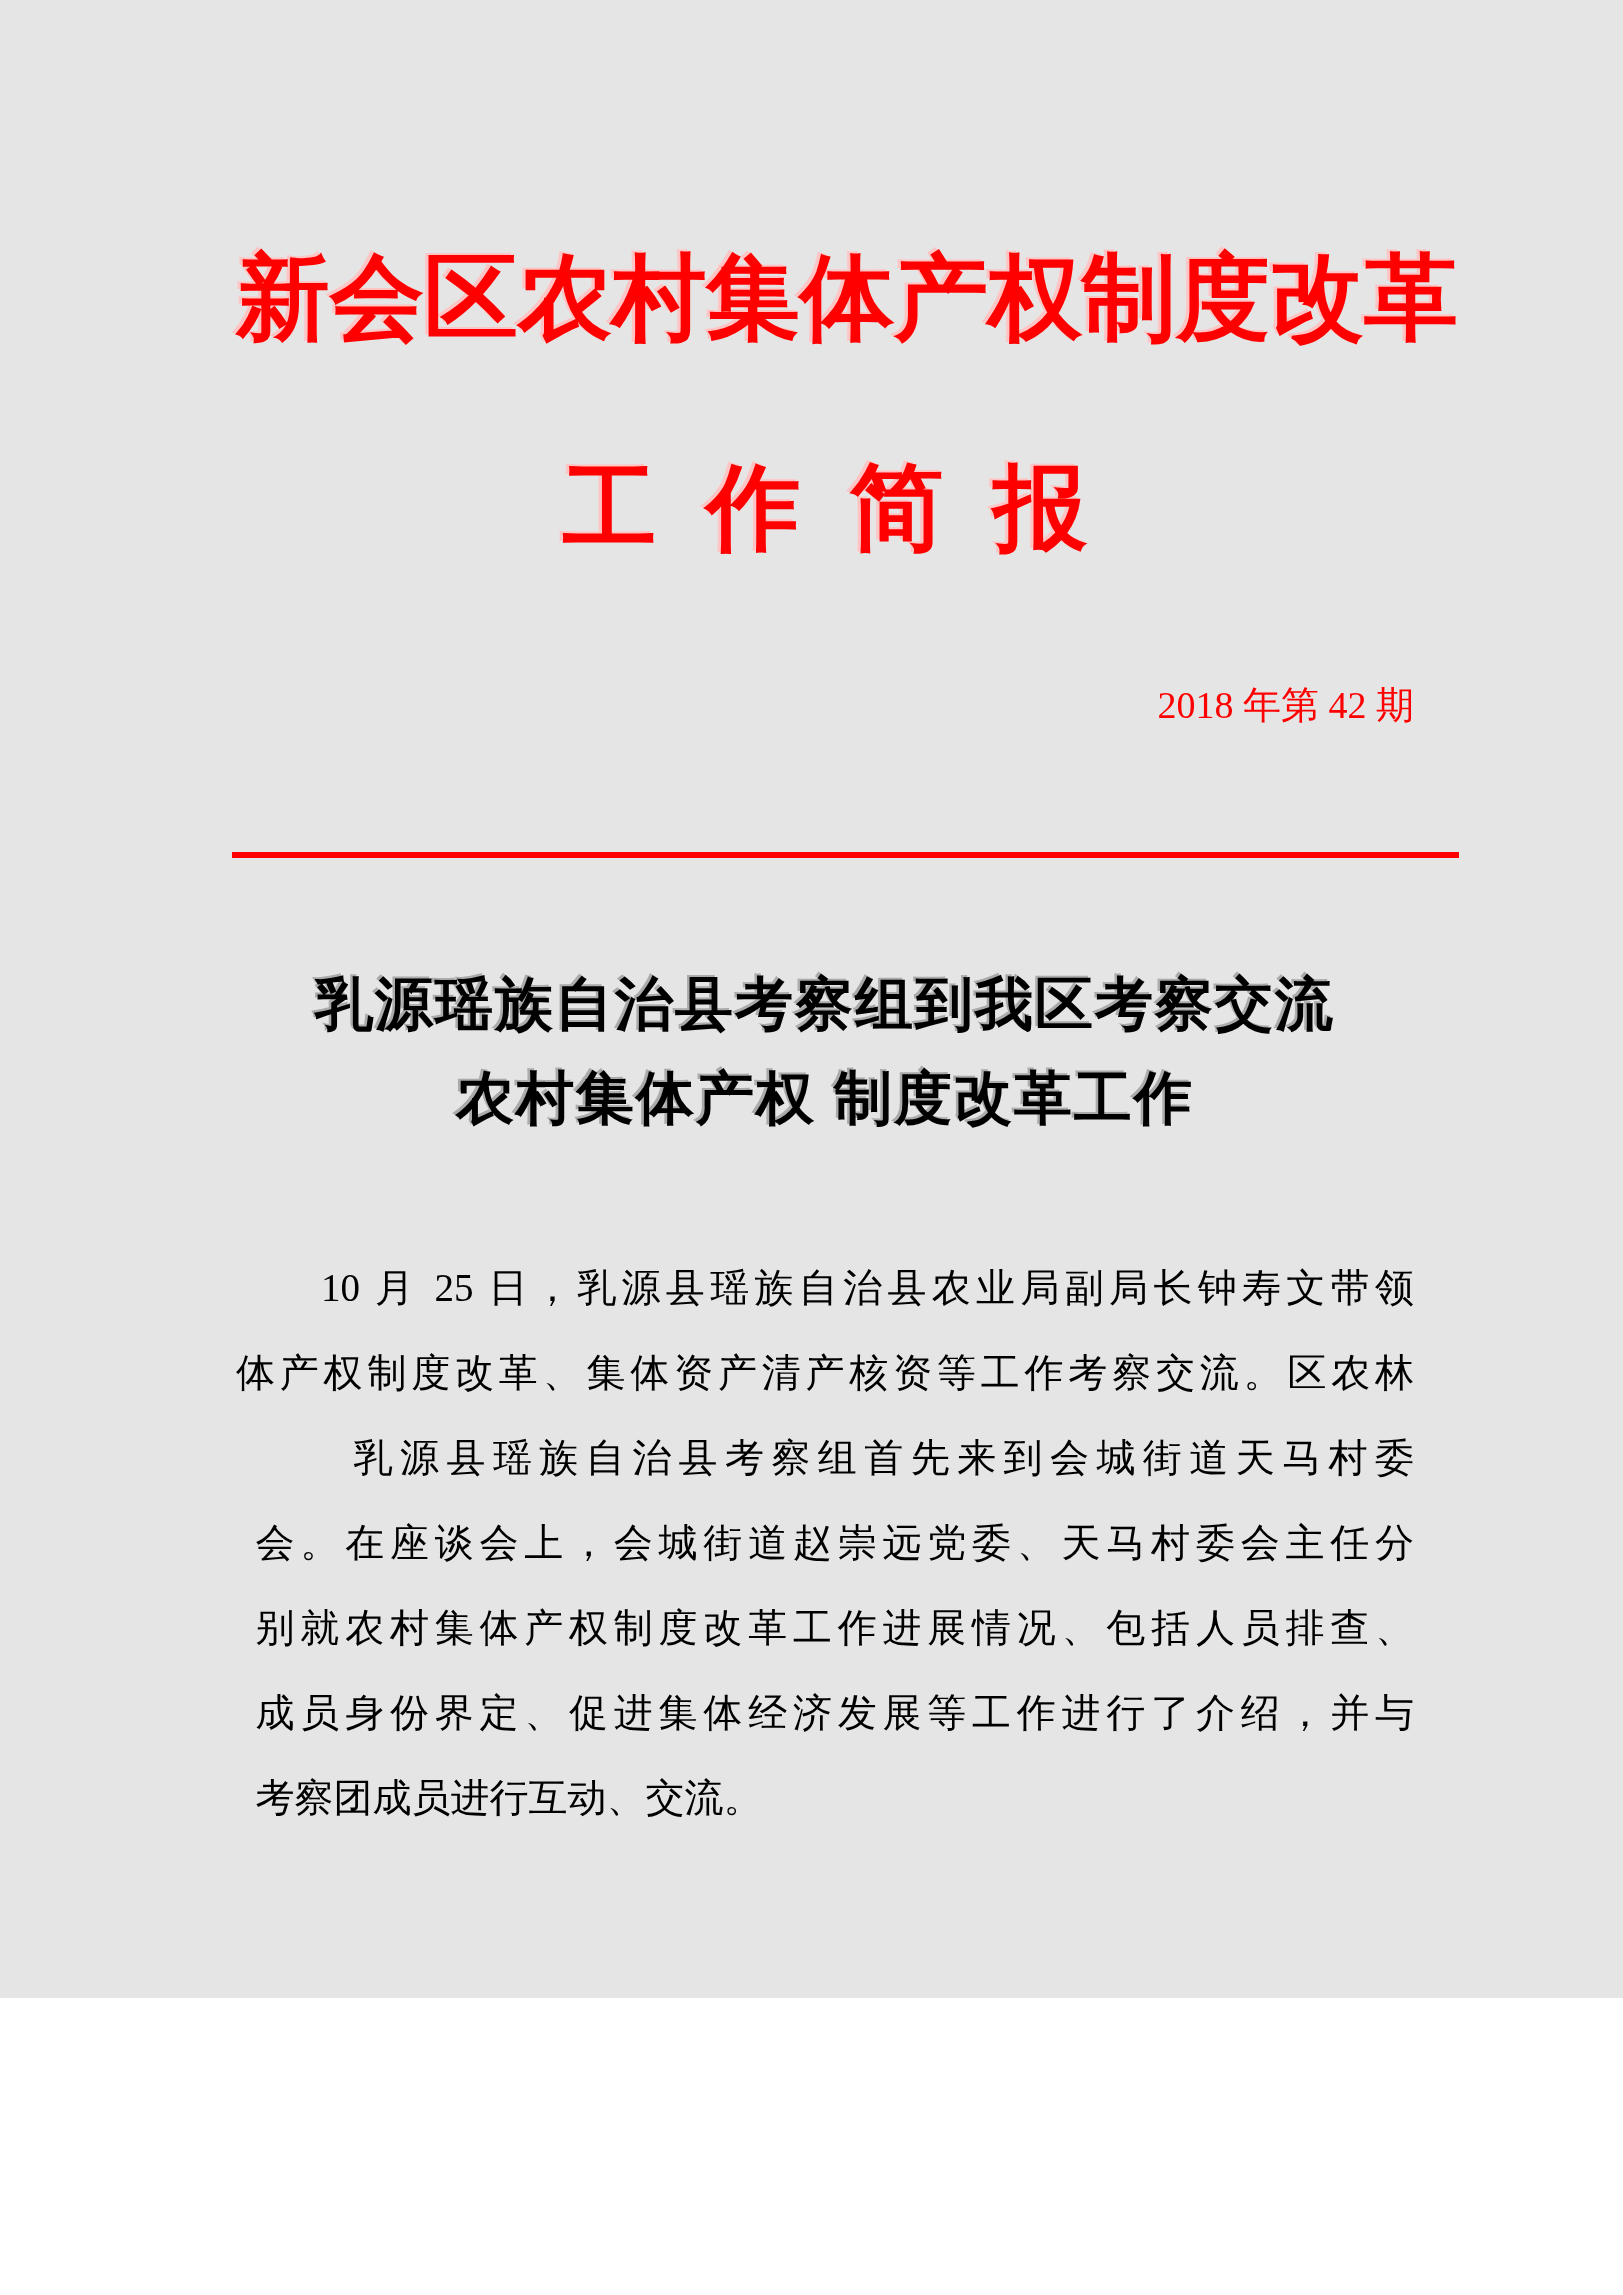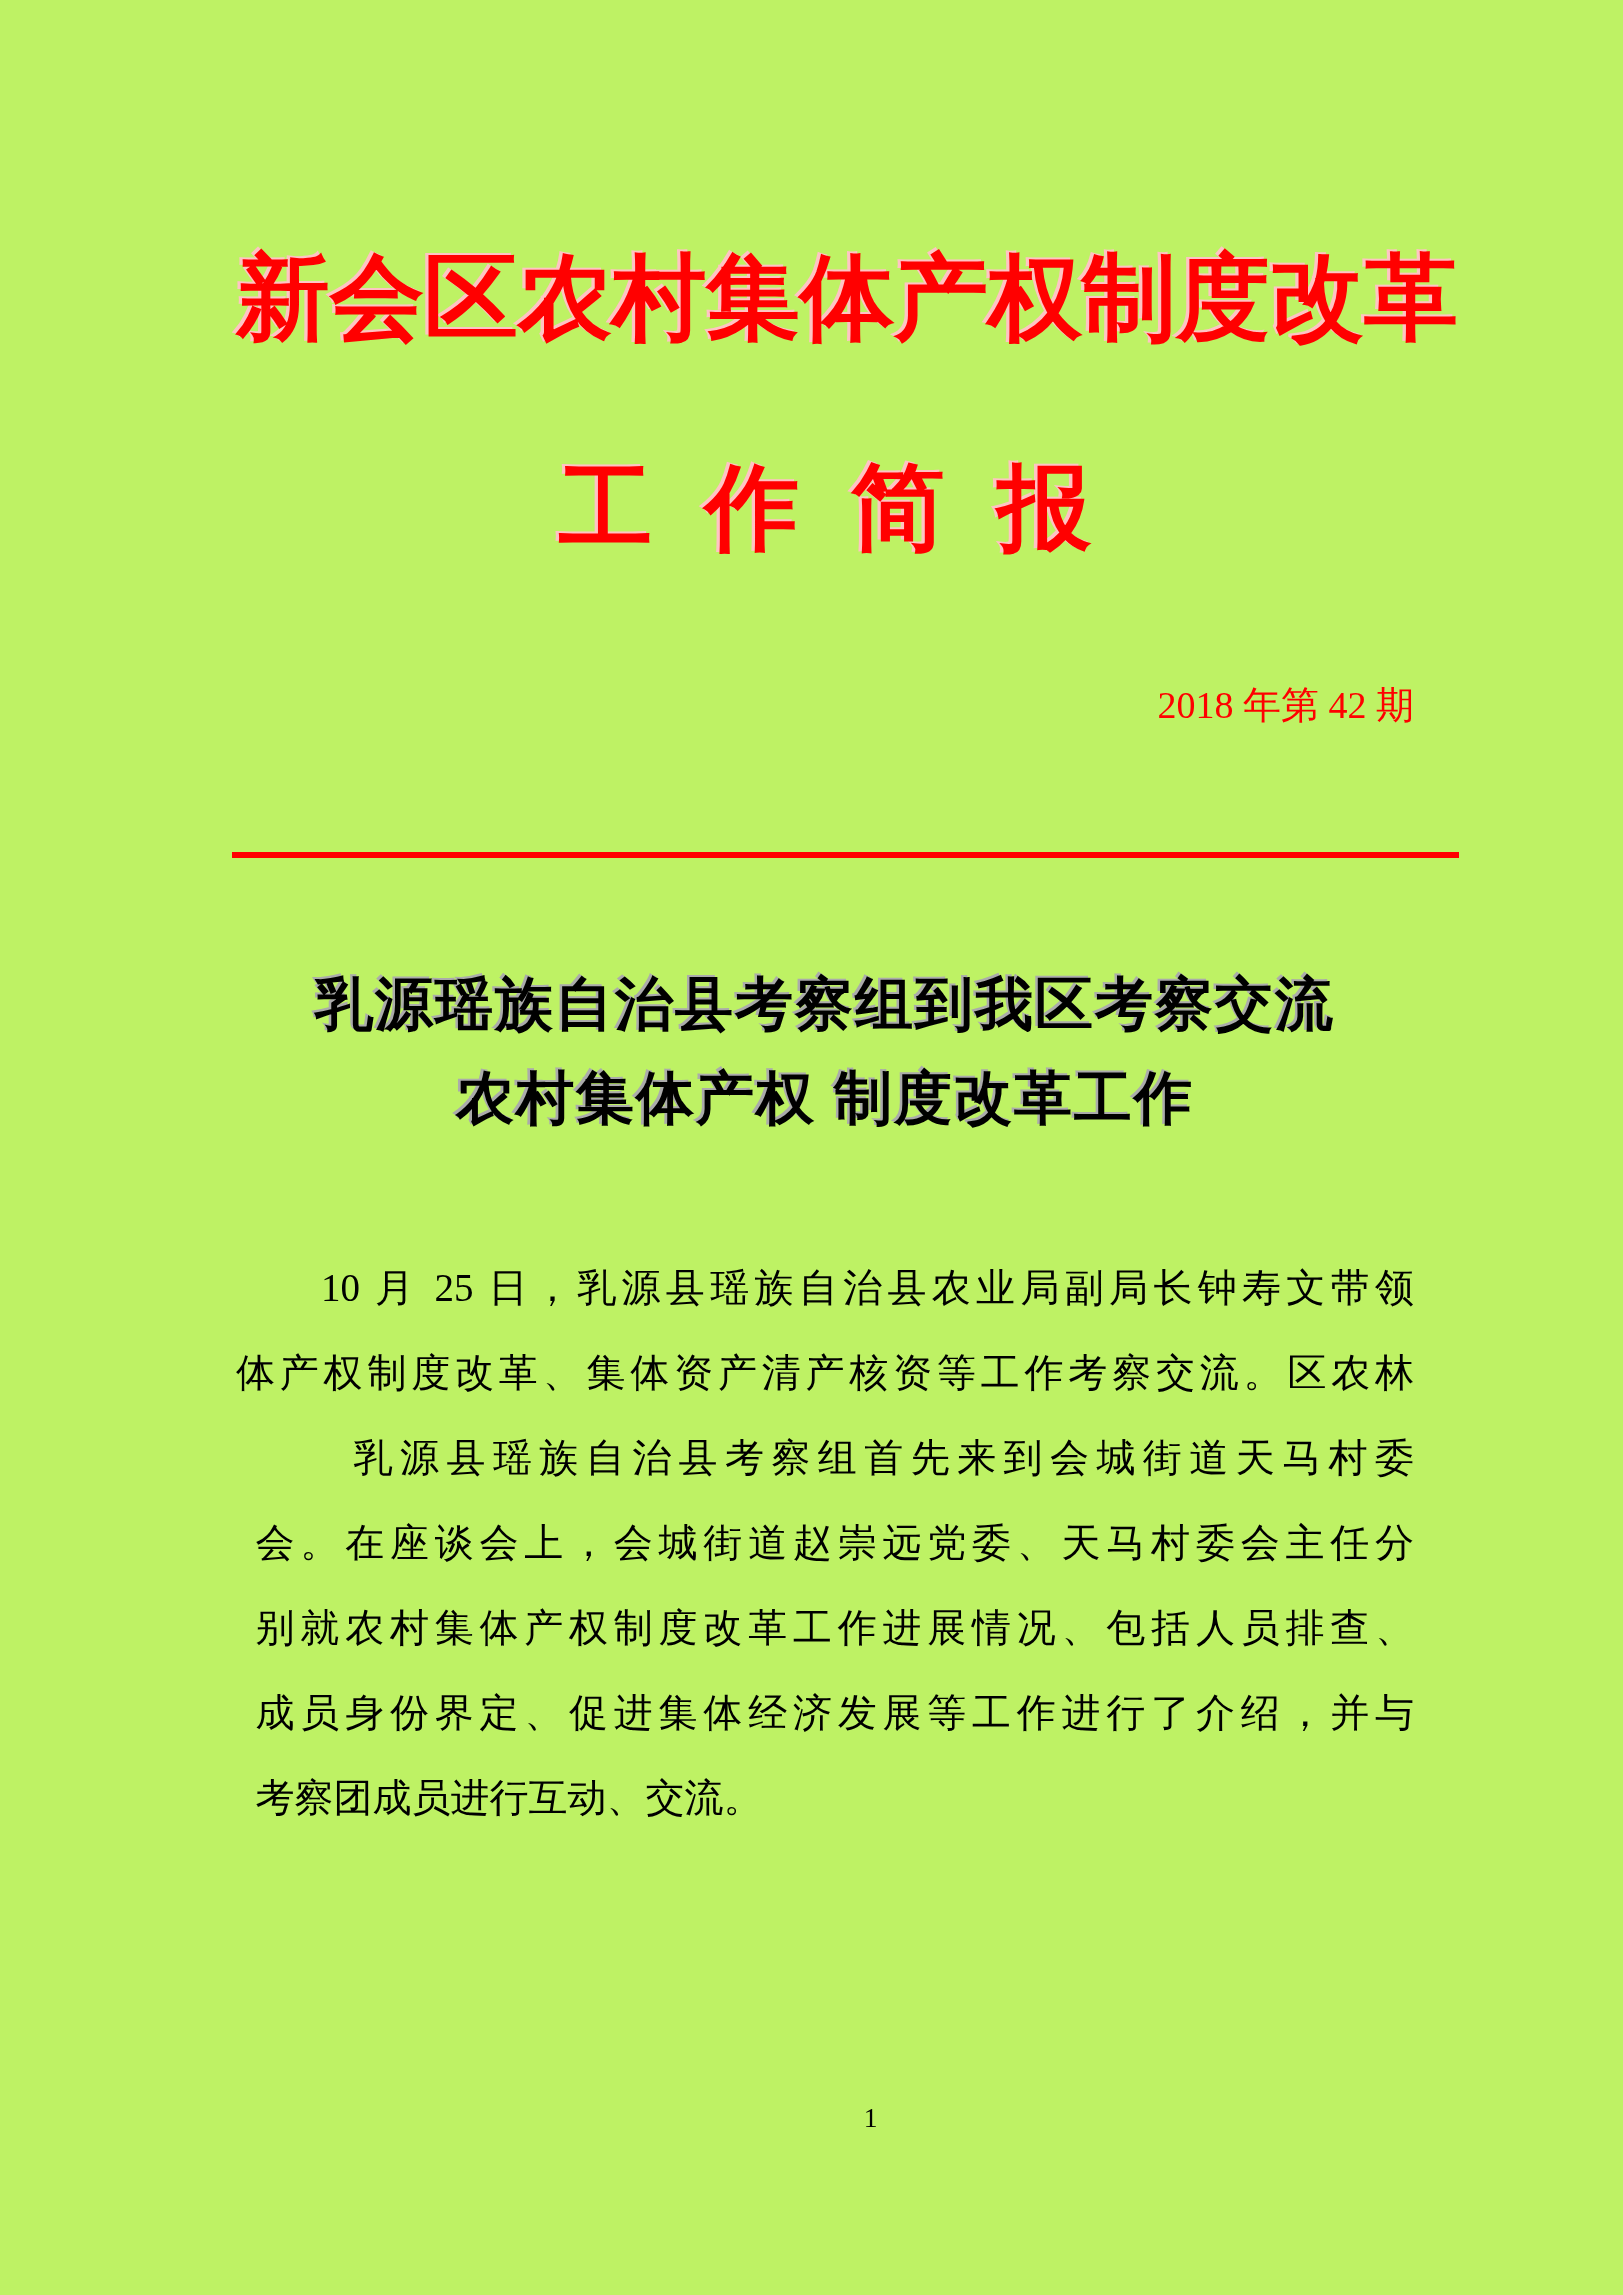--- a/index.html
+++ b/index.html
@@ -3,22 +3,22 @@
 <meta charset="utf-8">
 <style>
   html, body {
     margin: 0;
     padding: 0;
     background: #ffffff;
   }
   .page {
     position: relative;
     width: 1623px;
-    height: 2295px;
-    background: #bef264;
+    height: 1998px;
+    background: #e5e5e5;
     overflow: hidden;
     font-family: "Liberation Serif", "DejaVu Serif", serif;
     color: #000000;
   }
 
   
   .title1 {
     position: absolute;
     left: 236px;
     top: 242px;
@@ -32,21 +32,21 @@
     letter-spacing: 0px;
     white-space: nowrap;
     text-shadow: -3.3px -2px 0 #ffc4c4;
   }
   .title2 {
     position: absolute;
     left: 236px;
     top: 454px;
     width: 1178px;
     text-align: center;
-    font-family: Liberation Sans, sans-serif;
+    font-family: Liberation Serif, serif;
     font-weight: bold;
     font-size: 94px;
     line-height: 1.15;
     color: #ff0000;
     word-spacing: 26px;
     white-space: nowrap;
     text-shadow: -3.3px -2px 0 #ffc4c4;
   }
   .issue {
     position: absolute;

